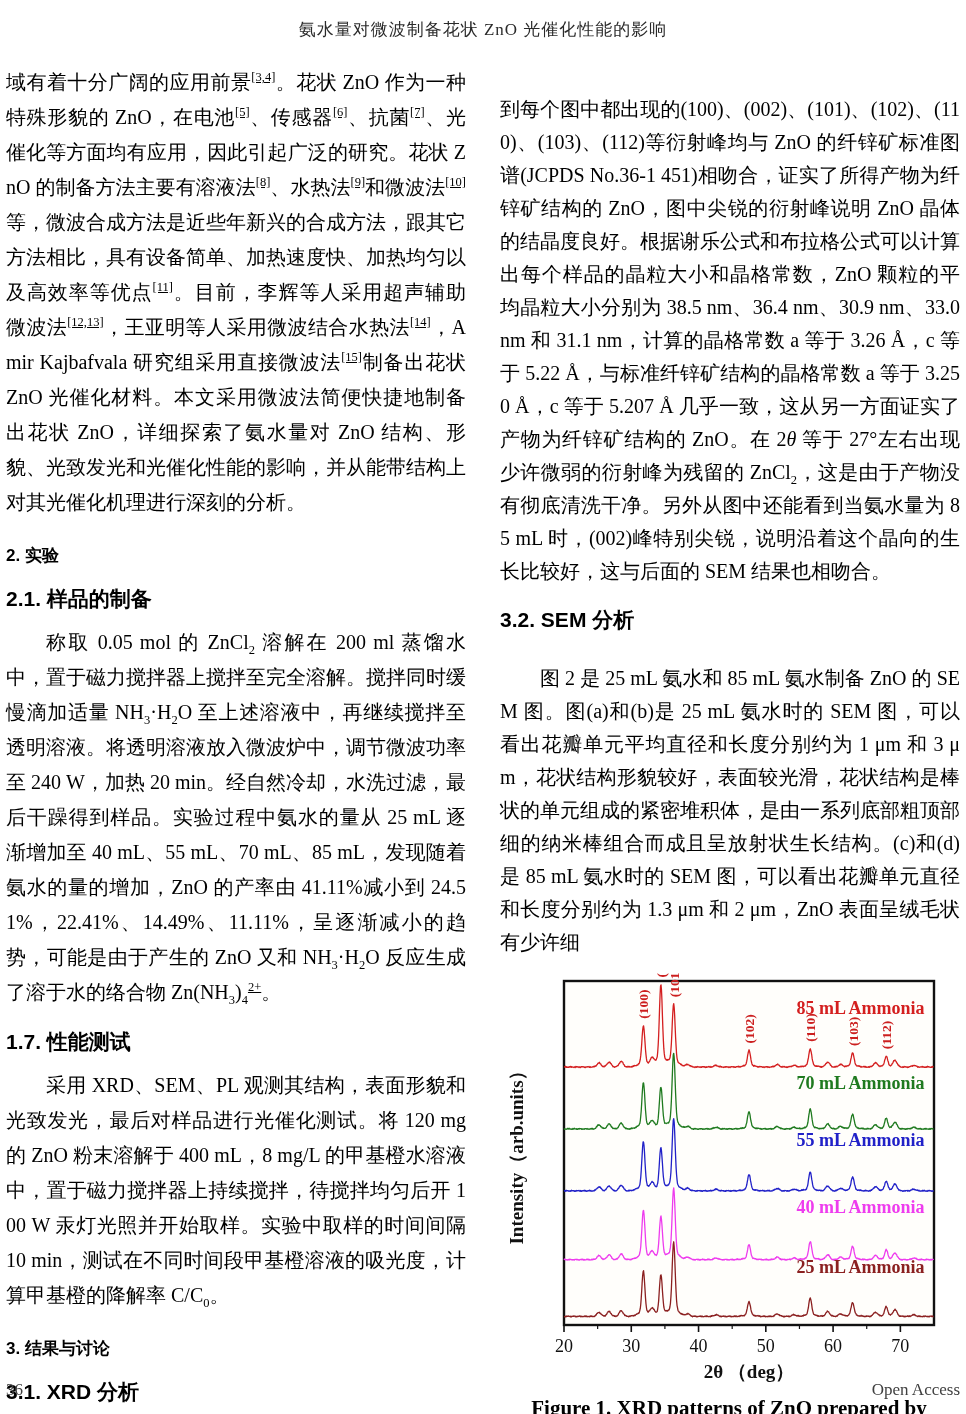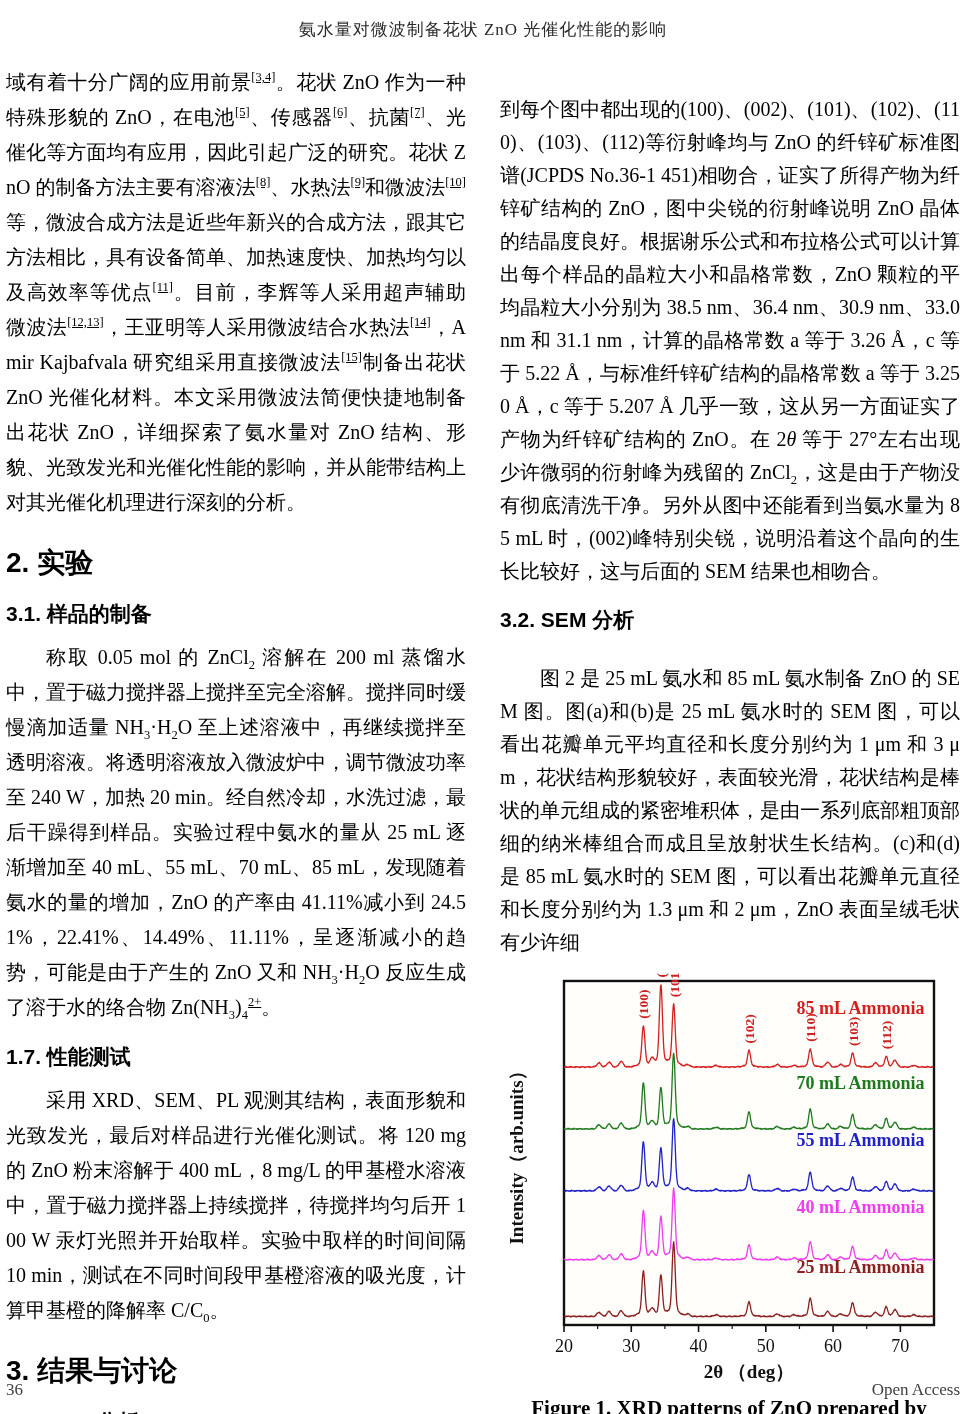--- a/index.html
+++ b/index.html
@@ -22,21 +22,21 @@
   p.body{
     font-size:20px;line-height:35px;text-align:justify;
     margin:0;word-break:break-all;
   }
   .col-right p.body{line-height:33px;margin-top:28px;}
   p.indent{text-indent:2em;}
   sup{font-size:12.5px;vertical-align:super;line-height:0;text-decoration:underline;}
   sub{font-size:12.5px;vertical-align:sub;line-height:0;}
   h2.sec{
     font-family:"Liberation Sans","DejaVu Sans",sans-serif;
-    font-size:28px;font-weight:bold;margin:24px 0 14px 0;
+    font-size:17px;font-weight:bold;margin:24px 0 14px 0;
   }
   h3.subsec{
     font-family:"Liberation Sans","DejaVu Sans",sans-serif;
     font-size:21px;font-weight:bold;margin:18px 0 12px 0;
   }
   figure.xrd-figure{margin:14px 0 0 6px;width:446px;}
   svg.xrd-svg{display:block;}
   .tick{font:18px "Liberation Serif","DejaVu Serif",serif;fill:#111;}
   .axis-label{font:bold 19px "Liberation Serif","DejaVu Serif",serif;fill:#111;}
   .peak-label{font:bold 13.5px "Liberation Serif","DejaVu Serif",serif;}
@@ -60,21 +60,21 @@
 
   <div class="running-head">氨水量对微波制备花状 ZnO 光催化性能的影响</div>
 
   <div class="columns">
 
     <div class="col col-left">
       <p class="body">域有着十分广阔的应用前景<sup>[3,4]</sup>。花状 ZnO 作为一种特殊形貌的 ZnO，在电池<sup>[5]</sup>、传感器<sup>[6]</sup>、抗菌<sup>[7]</sup>、光催化等方面均有应用，因此引起广泛的研究。花状 ZnO 的制备方法主要有溶液法<sup>[8]</sup>、水热法<sup>[9]</sup>和微波法<sup>[10]</sup>等，微波合成方法是近些年新兴的合成方法，跟其它方法相比，具有设备简单、加热速度快、加热均匀以及高效率等优点<sup>[11]</sup>。目前，李辉等人采用超声辅助微波法<sup>[12,13]</sup>，王亚明等人采用微波结合水热法<sup>[14]</sup>，Amir Kajbafvala 研究组采用直接微波法<sup>[15]</sup>制备出花状 ZnO 光催化材料。本文采用微波法简便快捷地制备出花状 ZnO，详细探索了氨水量对 ZnO 结构、形貌、光致发光和光催化性能的影响，并从能带结构上对其光催化机理进行深刻的分析。</p>
 
       <h2 class="sec">2. 实验</h2>
 
-      <h3 class="subsec">3.1. 样品的制备</h3>
+      <h3 class="subsec">2.1. 样品的制备</h3>
 
       <p class="body indent">称取 0.05 mol 的 ZnCl<sub>2</sub> 溶解在 200 ml 蒸馏水中，置于磁力搅拌器上搅拌至完全溶解。搅拌同时缓慢滴加适量 NH<sub>3</sub>·H<sub>2</sub>O 至上述溶液中，再继续搅拌至透明溶液。将透明溶液放入微波炉中，调节微波功率至 240 W，加热 20 min。经自然冷却，水洗过滤，最后干躁得到样品。实验过程中氨水的量从 25 mL 逐渐增加至 40 mL、55 mL、70 mL、85 mL，发现随着氨水的量的增加，ZnO 的产率由 41.11%减小到 24.51%，22.41%、14.49%、11.11%，呈逐渐减小的趋势，可能是由于产生的 ZnO 又和 NH<sub>3</sub>·H<sub>2</sub>O 反应生成了溶于水的络合物 Zn(NH<sub>3</sub>)<sub>4</sub><sup>2+</sup>。</p>
 
       <h3 class="subsec">1.7. 性能测试</h3>
 
       <p class="body indent">采用 XRD、SEM、PL 观测其结构，表面形貌和光致发光，最后对样品进行光催化测试。将 120 mg 的 ZnO 粉末溶解于 400 mL，8 mg/L 的甲基橙水溶液中，置于磁力搅拌器上持续搅拌，待搅拌均匀后开 100 W 汞灯光照并开始取样。实验中取样的时间间隔 10 min，测试在不同时间段甲基橙溶液的吸光度，计算甲基橙的降解率 C/C<sub>0</sub>。</p>
 
       <h2 class="sec">3. 结果与讨论</h2>
 
       <h3 class="subsec">3.1. XRD 分析</h3>

